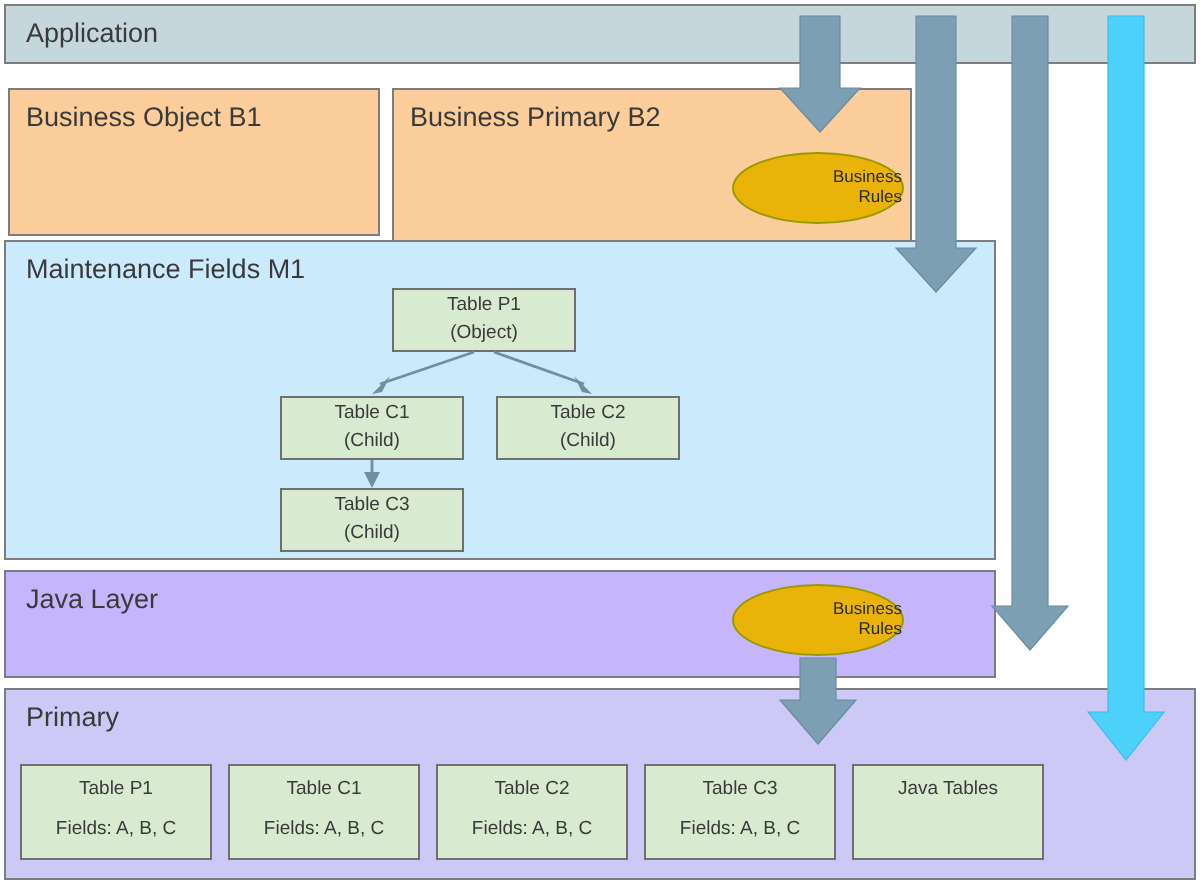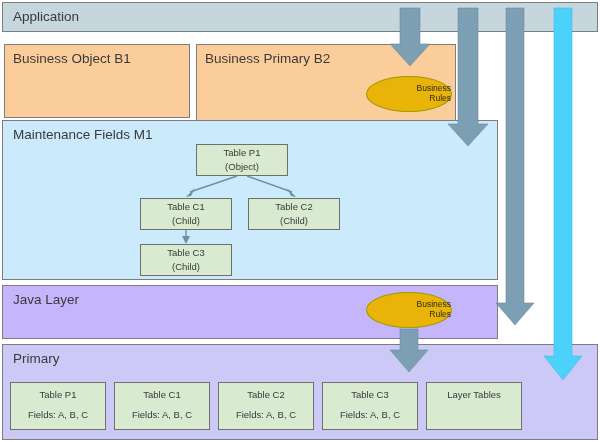--- a/index.html
+++ b/index.html
@@ -204,21 +204,21 @@
   </div>
   <div class="dbox dbox-3">
     <div class="dbox-name">Table C2</div>
     <div class="dbox-fields">Fields: A, B, C</div>
   </div>
   <div class="dbox dbox-4">
     <div class="dbox-name">Table C3</div>
     <div class="dbox-fields">Fields: A, B, C</div>
   </div>
   <div class="dbox dbox-5">
-    <div class="dbox-name">Layer Tables</div>
+    <div class="dbox-name">Java Tables</div>
     <div class="dbox-fields"></div>
   </div>
 
   <svg id="overlay" viewBox="0 0 600 442">
 
     <g>
 
       <path d="M 237,176 L 190,192" stroke="#6f8fa3" stroke-width="1.4" fill="none"></path>
       <path d="M 186,197 L 195,188 L 191,196 Z" fill="#6f8fa3"></path>
 

